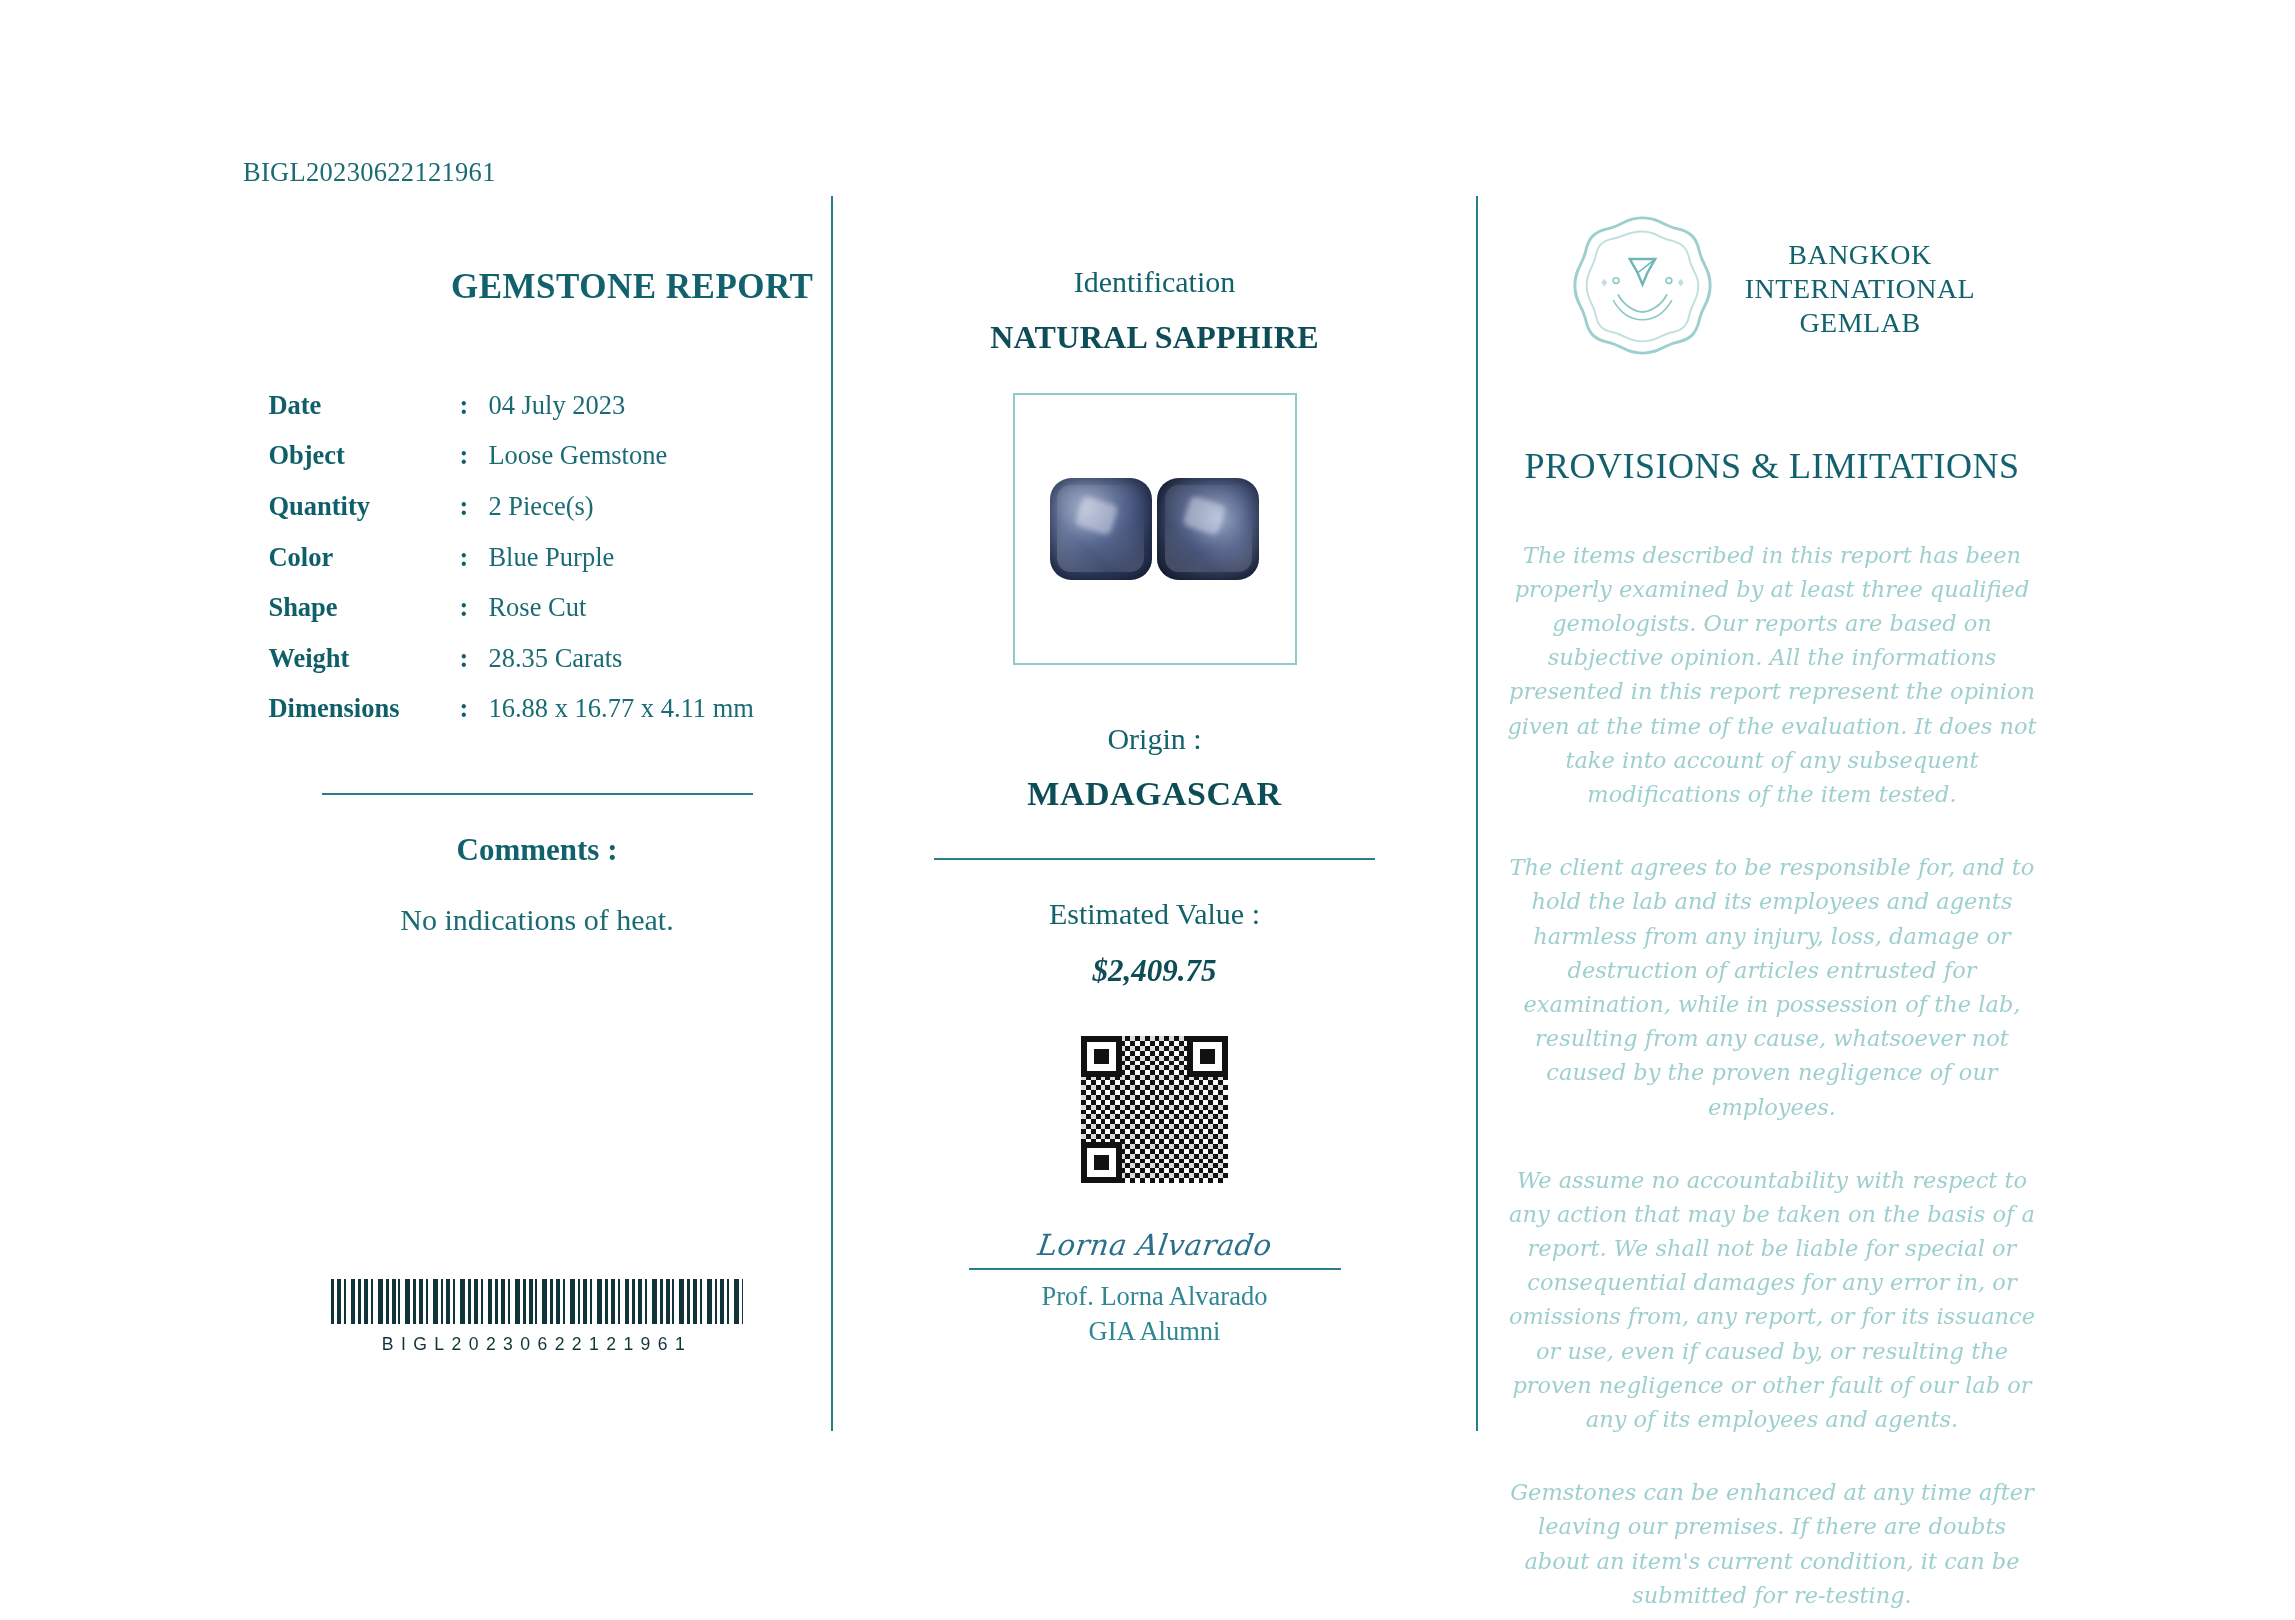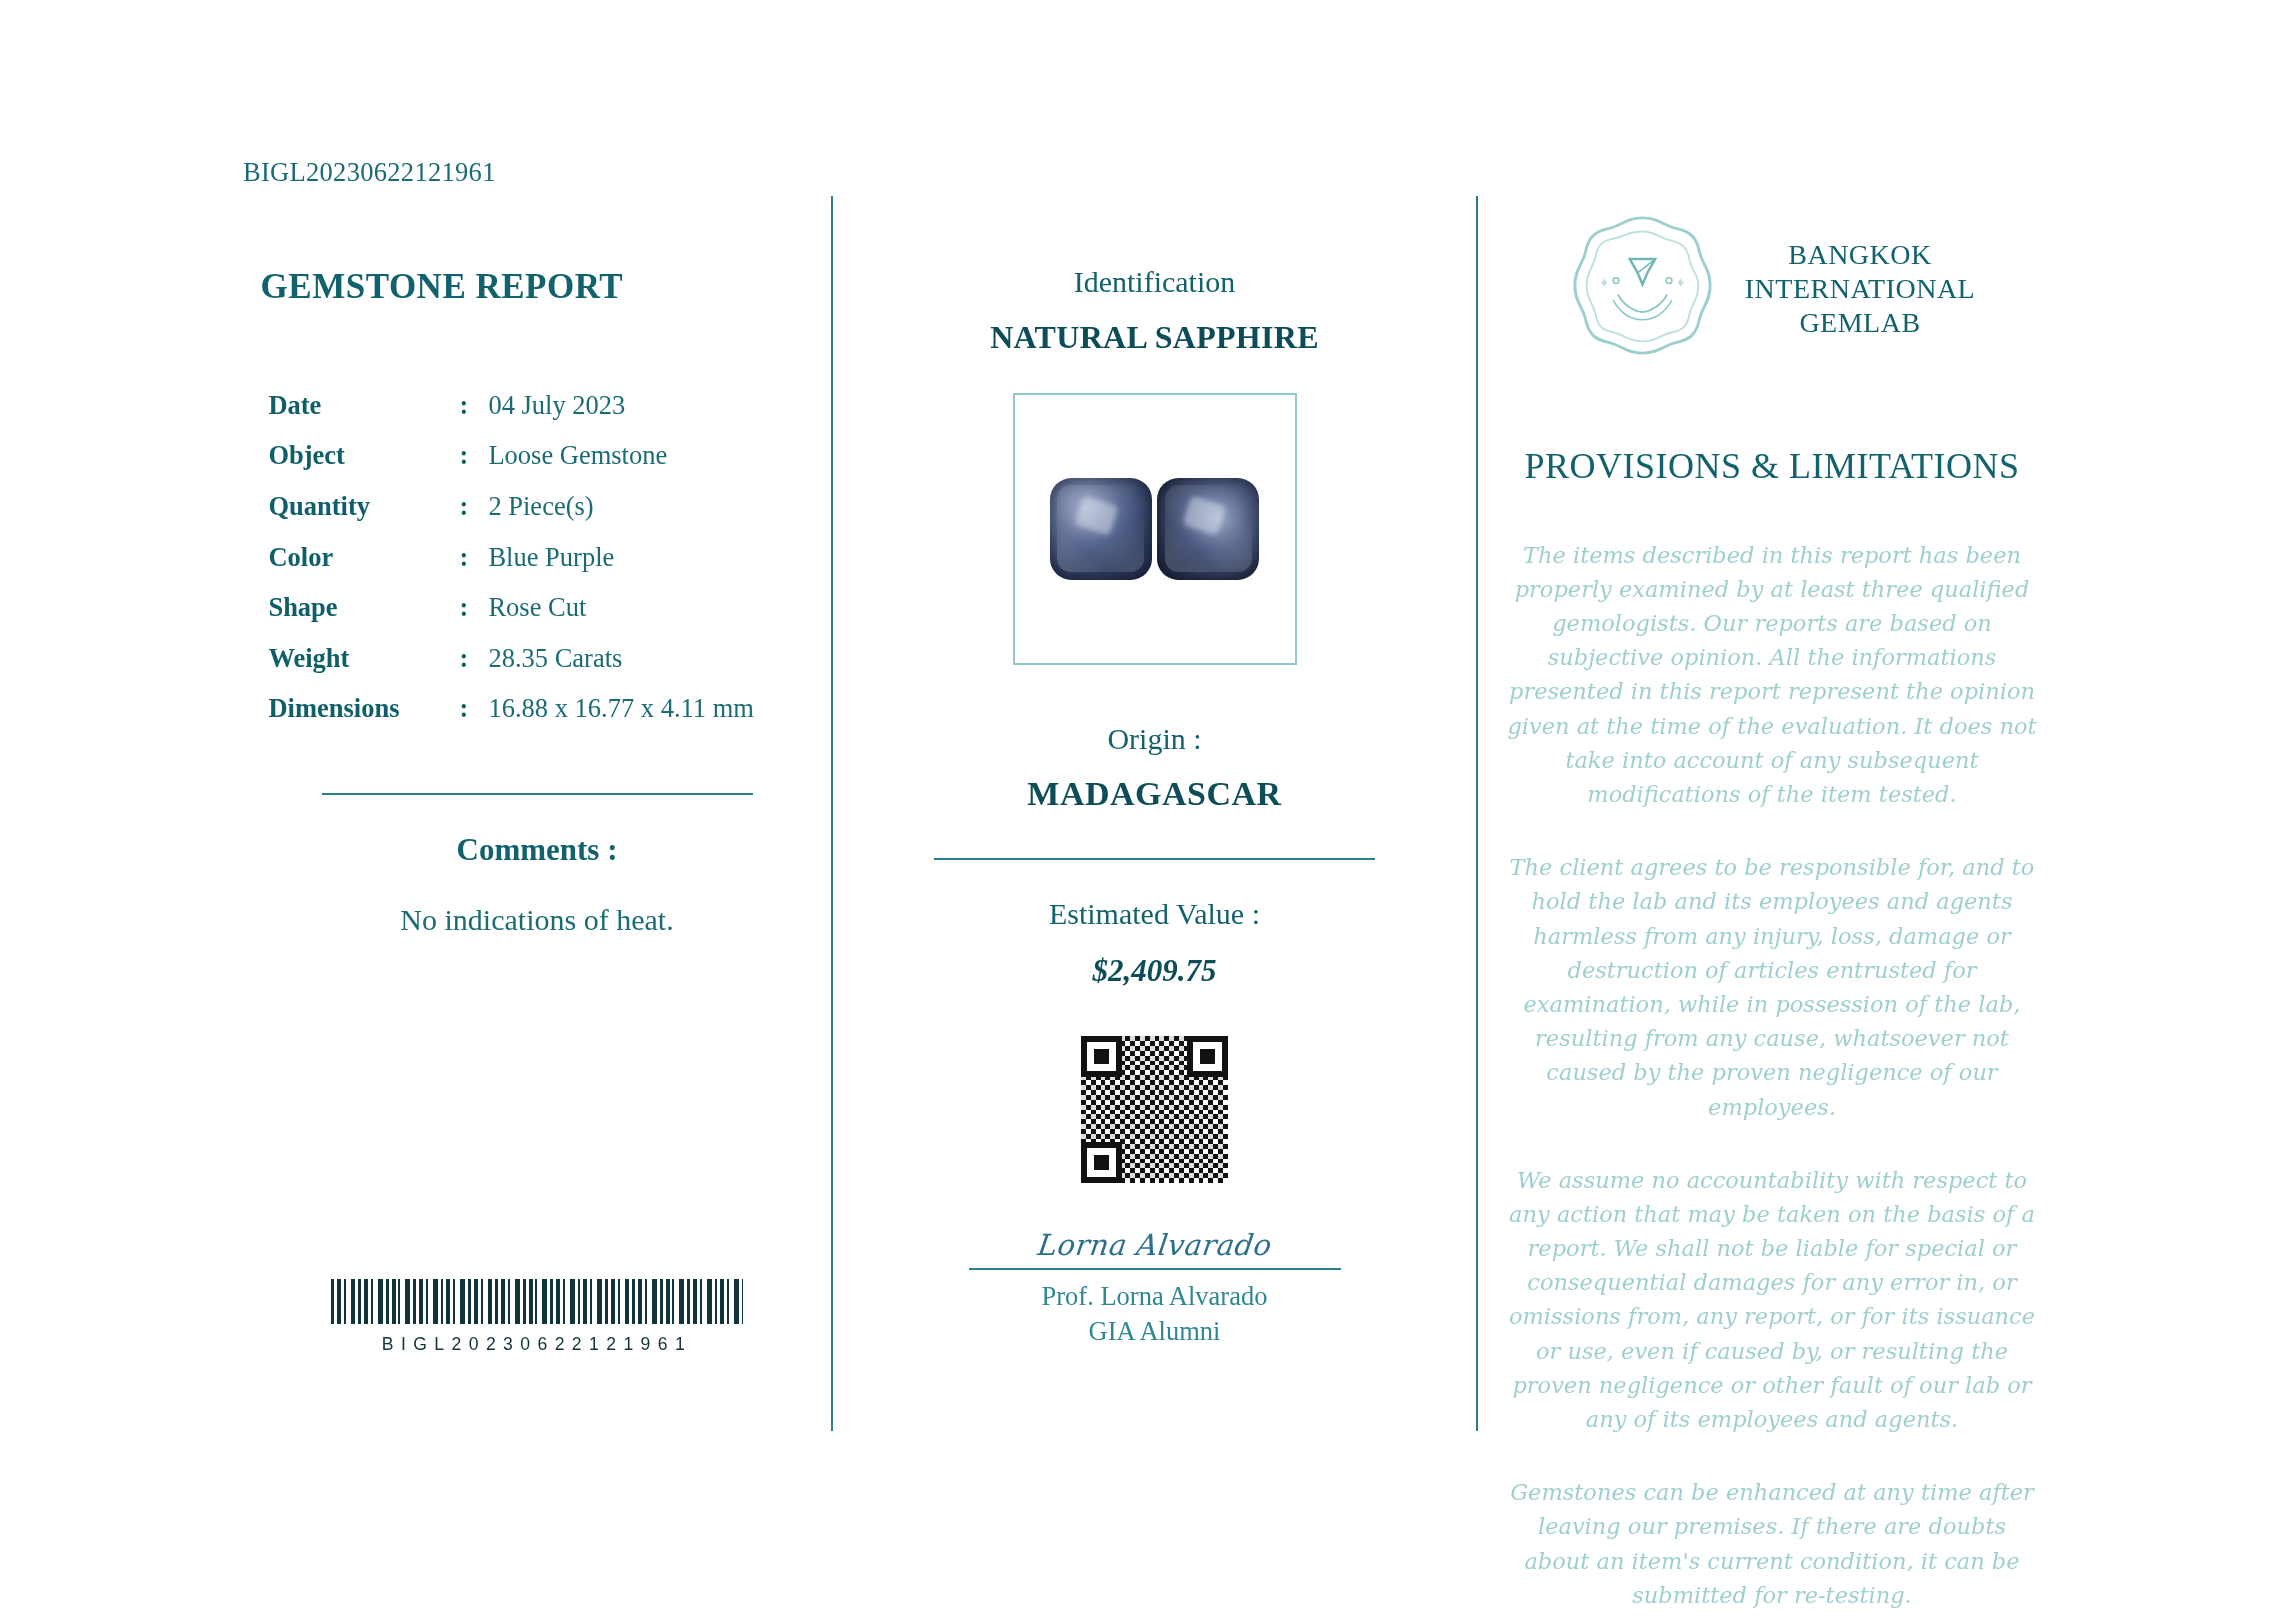--- a/index.html
+++ b/index.html
@@ -37,21 +37,21 @@
   .col {
     position: relative;
     padding: 0 17.6px;
   }
   .col-left   { width: 588px; }
   .col-mid    { width: 647px; border-left: 2px solid #2b7d87; border-right: 2px solid #2b7d87;}
   .col-right  { width: 588px; }
 
   
   .title-main {
-    text-align: left;
+    text-align: right;
     font-size: 35px;
     font-weight: bold;
     color: #12626d;
     letter-spacing: 0.5px;
     margin-top: 71px;
     font-family: "Liberation Serif", serif;
   }
   .spec-table {
     margin: 73px 0 0 7.8px;
     border-collapse: collapse;

